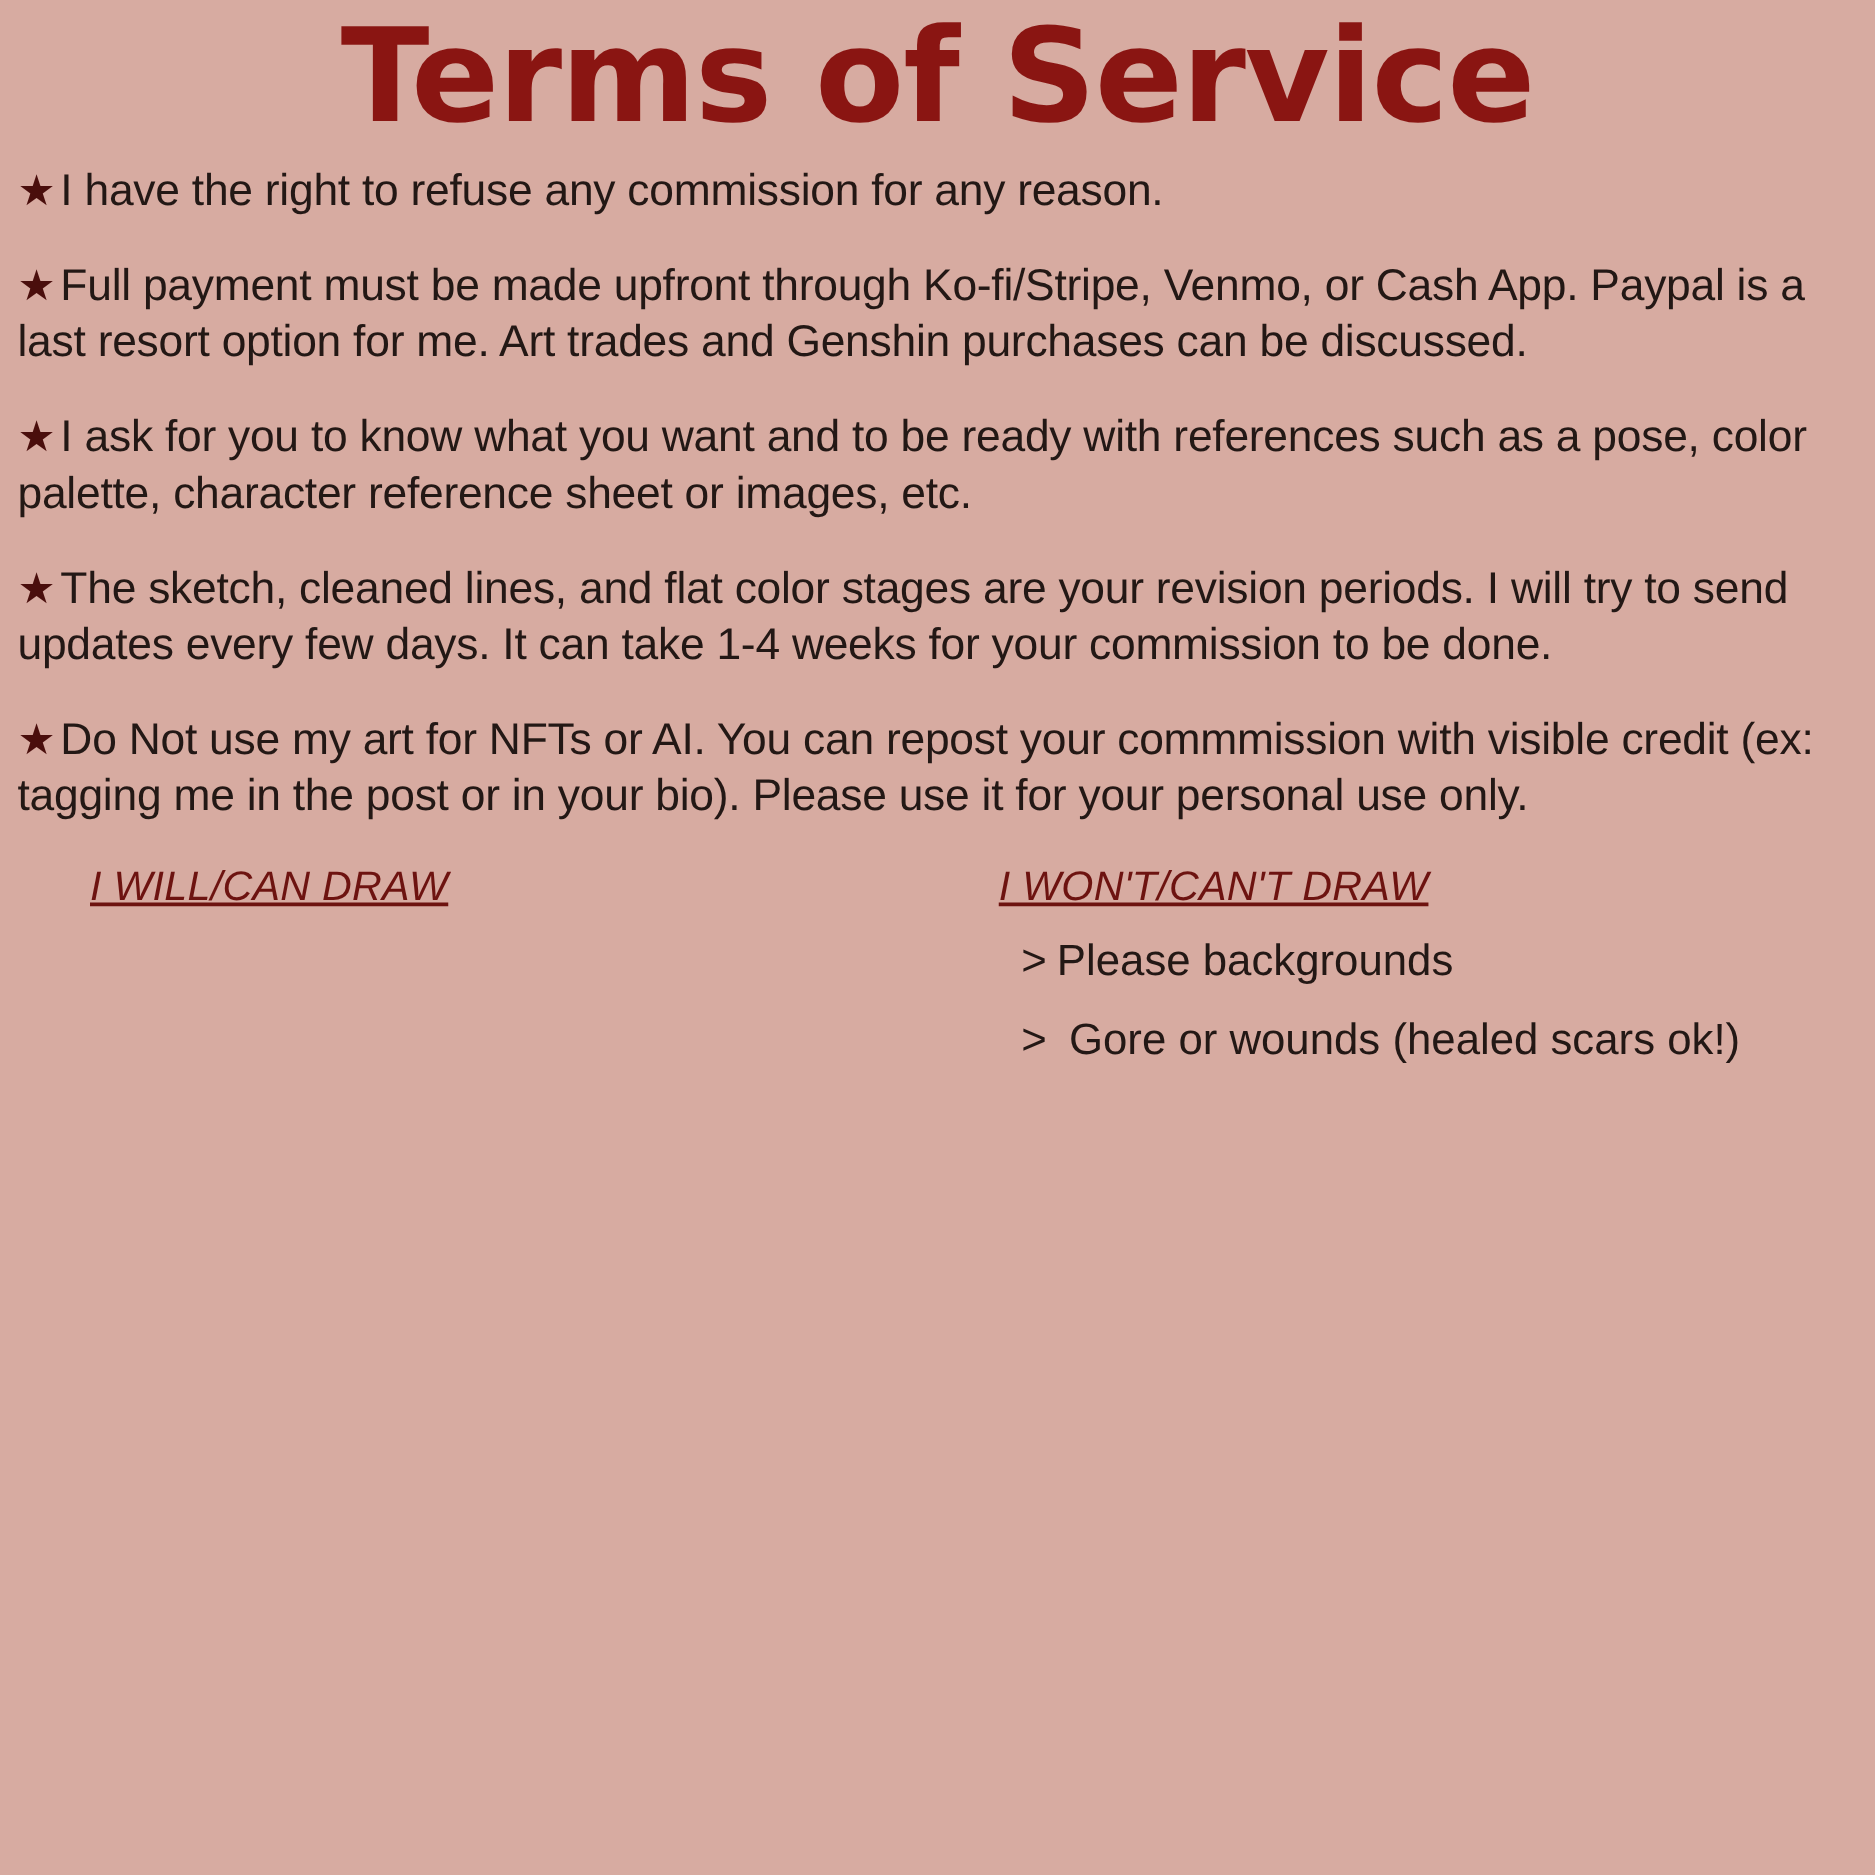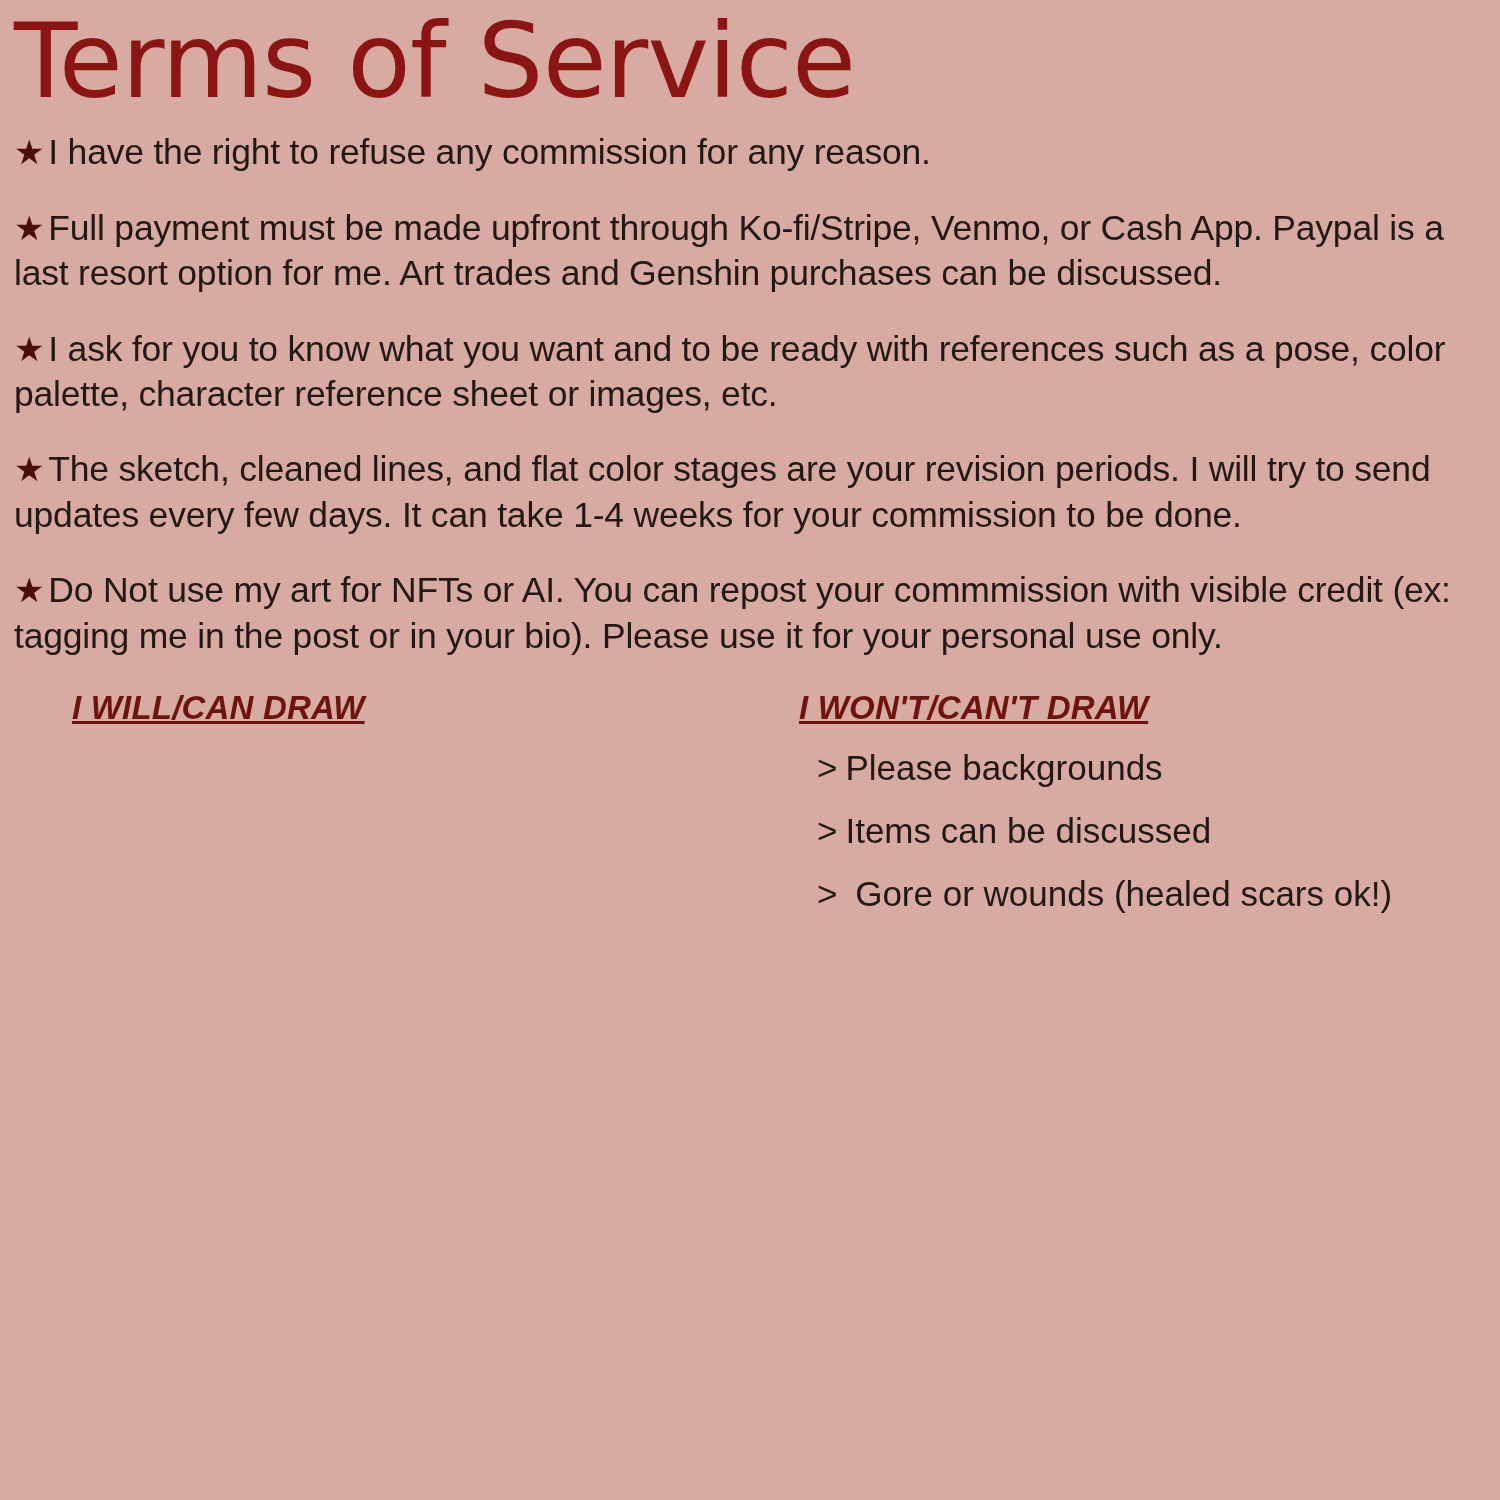--- a/index.html
+++ b/index.html
@@ -15,22 +15,23 @@
     overflow: hidden;
   }
   .page {
     width: 1500px;
     height: 1500px;
     position: relative;
     box-sizing: border-box;
     padding: 0 14px;
   }
   .title {
+    text-align: center;
     color: #8a1512;
-    font-weight: normal;
+    font-weight: bold;
     font-size: 104px;
     line-height: 1.06;
     letter-spacing: -1px;
     margin: 6px 0 14px 0;
     font-family: "DejaVu Sans", sans-serif;
   }
   .terms {
     margin: 0;
     padding: 0;
     list-style: none;
@@ -53,21 +54,21 @@
     padding-left: 58px;
   }
   .col {
     width: 50%;
     box-sizing: border-box;
   }
   .col-right {
     padding-left: 20px;
   }
   .col-head {
-    font-weight: bold;
+    font-weight: normal;
     font-style: italic;
     font-size: 33px;
     color: #6d1310;
     text-decoration: underline;
     letter-spacing: 0.2px;
     margin-bottom: 22px;
   }
   .col-list {
     margin: 0;
     padding: 0;
@@ -112,20 +113,19 @@
   <div class="columns">
 
     <div class="col col-left">
       <div class="col-head">I WILL/CAN DRAW</div>
     </div>
 
     <div class="col col-right">
       <div class="col-head">I WON'T/CAN'T DRAW</div>
       <ul class="col-list">
         <li><span class="chev">&gt;</span><span>Please backgrounds</span></li>
-        <li><span class="chev">&gt;</span><span>Items can be discussed</span></li>
         <li><span class="chev">&gt;</span><span> Gore or wounds (healed scars ok!)</span></li>
       </ul>
     </div>
 
   </div>
 
 </div>
 
 </body></html>

